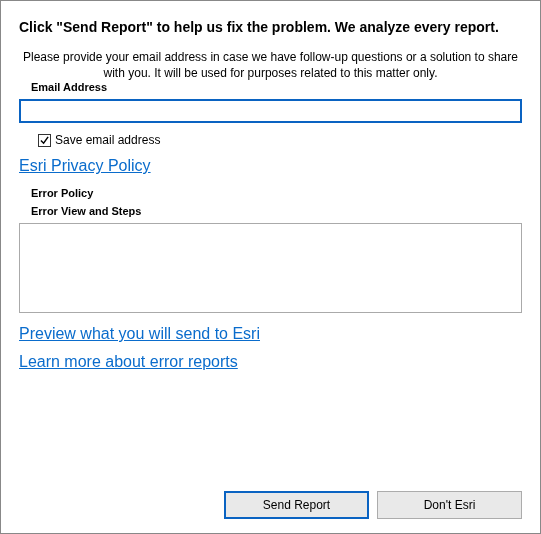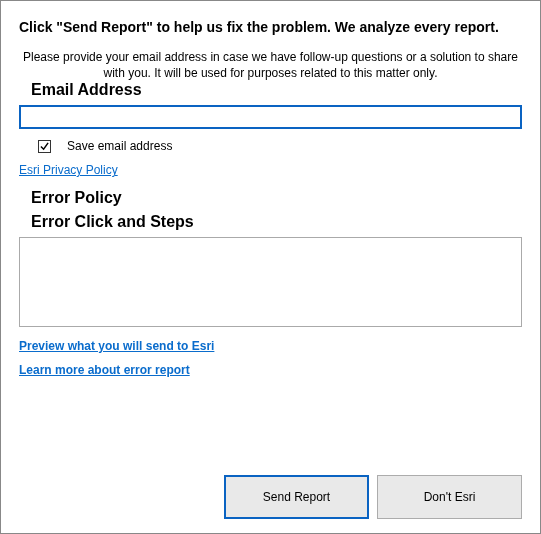--- a/index.html
+++ b/index.html
@@ -29,39 +29,39 @@
       margin-bottom: 14px;
     }
     .intro {
       font-size: 12px;
       color: #000;
       line-height: 1.35;
       text-align: center;
     }
     .section-label {
       font-weight: bold;
-      font-size: 16px;
+      font-size: 11px;
       margin-bottom: 6px;
       padding-left: 12px;
     }
     .email-input {
       width: 100%;
       height: 24px;
       border: 2px solid #0a63c2;
       background: #fff;
       padding: 2px 4px;
       font-size: 12px;
       font-family: inherit;
       outline: none;
       margin-bottom: 10px;
     }
     .checkbox-row {
       display: flex;
       align-items: center;
-      gap: 16px;
+      gap: 4px;
       margin-bottom: 10px;
       padding-left: 19px;
     }
     .checkbox-box {
       width: 13px;
       height: 13px;
       border: 1px solid #333;
       background: #fff;
       display: inline-flex;
       align-items: center;
@@ -71,21 +71,21 @@
     .checkbox-check {
       width: 9px;
       height: 9px;
     }
     .checkbox-label {
       font-size: 12px;
     }
     .link {
       color: #0a6ccc;
       text-decoration: underline;
-      font-size: 12px;
+      font-size: 16px;
       cursor: pointer;
       display: inline;
     }
     .link-row {
       margin-bottom: 12px;
     }
     .details-text {
       font-size: 12px;
       line-height: 1.35;
       margin-bottom: 14px;
@@ -99,34 +99,33 @@
       font-size: 12px;
       font-family: inherit;
       resize: none;
       overflow-y: scroll;
     }
     .links-block {
       margin-top: 12px;
     }
     .links-block .link-row {
       margin-bottom: 10px;
-      font-weight: bold;
     }
     .spacer {
       flex: 1;
     }
     .button-row {
       display: flex;
       justify-content: flex-end;
       gap: 8px;
       margin-top: 6px;
     }
     .btn {
       width: 145px;
-      height: 44px;
+      height: 28px;
       font-size: 12px;
       font-family: inherit;
       background: #e9e9e9;
       border: 1px solid #acacac;
       cursor: pointer;
     }
     .btn-primary {
       border: 2px solid #0a63c2;
     }
   </style>
@@ -152,30 +151,30 @@
     <span class="checkbox-label">Save email address</span>
   </div>
 
   <div class="link-row">
     <a class="link">Esri Privacy Policy</a>
   </div>
 
   <div class="section-label">Error Policy</div>
 
 
-  <div class="section-label">Error Click and Steps</div>
+  <div class="section-label">Error View and Steps</div>
 
   <textarea class="textarea" value="" style=""></textarea>
 
   <div class="links-block">
     <div class="link-row">
       <a class="link">Preview what you will send to Esri</a>
     </div>
     <div class="link-row">
-      <a class="link">Learn more about error report</a>
+      <a class="link">Learn more about error reports</a>
     </div>
   </div>
 
   <div class="spacer"></div>
 
   <div class="button-row">
     <button class="btn btn-primary">Send Report</button>
     <button class="btn">Don't Esri</button>
   </div>
 

